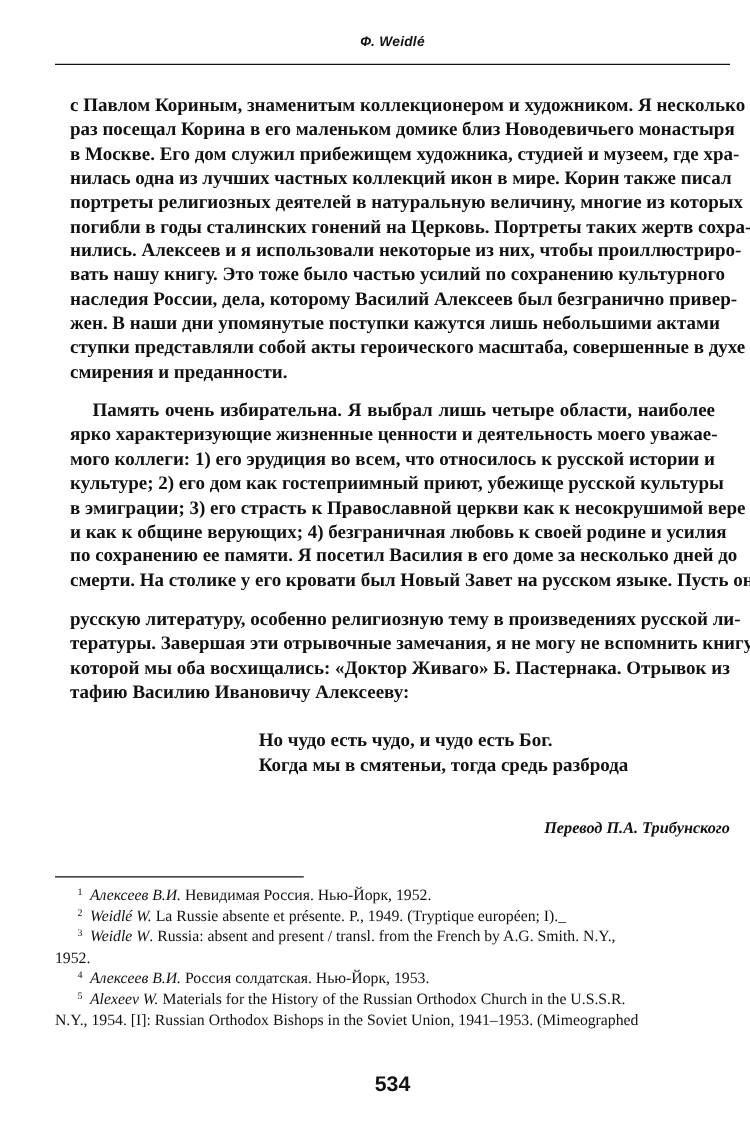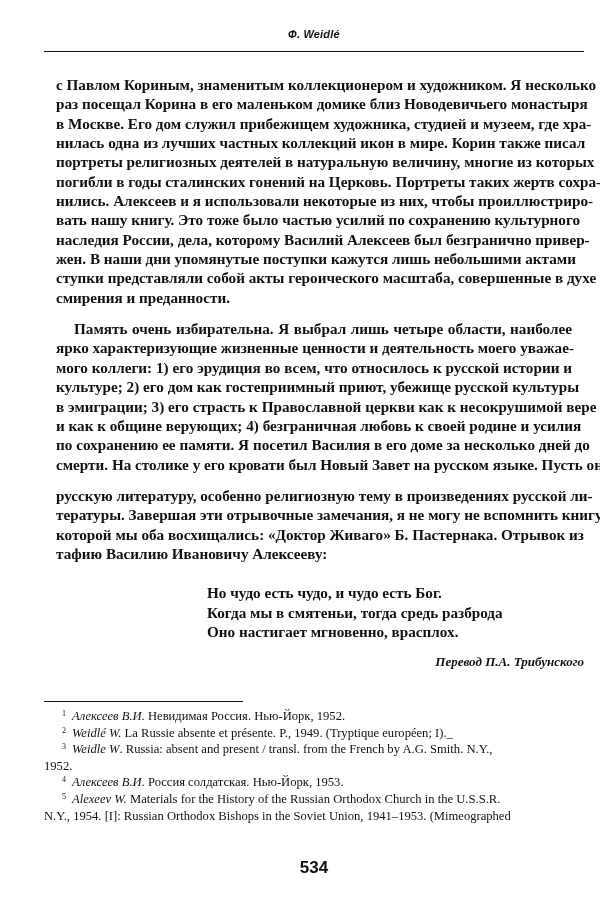--- a/index.html
+++ b/index.html
@@ -168,21 +168,20 @@
       <span class="line">русскую литературу, особенно религиозную тему в произведениях русской ли-</span>
       <span class="line">тературы. Завершая эти отрывочные замечания, я не могу не вспомнить книгу,</span>
       <span class="line">которой мы оба восхищались: «Доктор Живаго» Б. Пастернака. Отрывок из</span>
       <span class="line last">тафию Василию Ивановичу Алексееву:</span>
     </p>
   </div>
 
   <div class="verse">
     <div>Но чудо есть чудо, и чудо есть Бог.</div>
     <div>Когда мы в смятеньи, тогда средь разброда</div>
-    <div>Оно настигает мгновенно, врасплох.</div>
   </div>
 
   <div class="translator">Перевод П.А. Трибунского</div>
 
   <div class="fn-rule"></div>
 
   <div class="footnotes">
     <span class="fn">
       <span class="num">1</span><span class="author">Алексеев В.И.</span><span> Невидимая Россия. Нью-Йорк, 1952.</span>
     </span>

